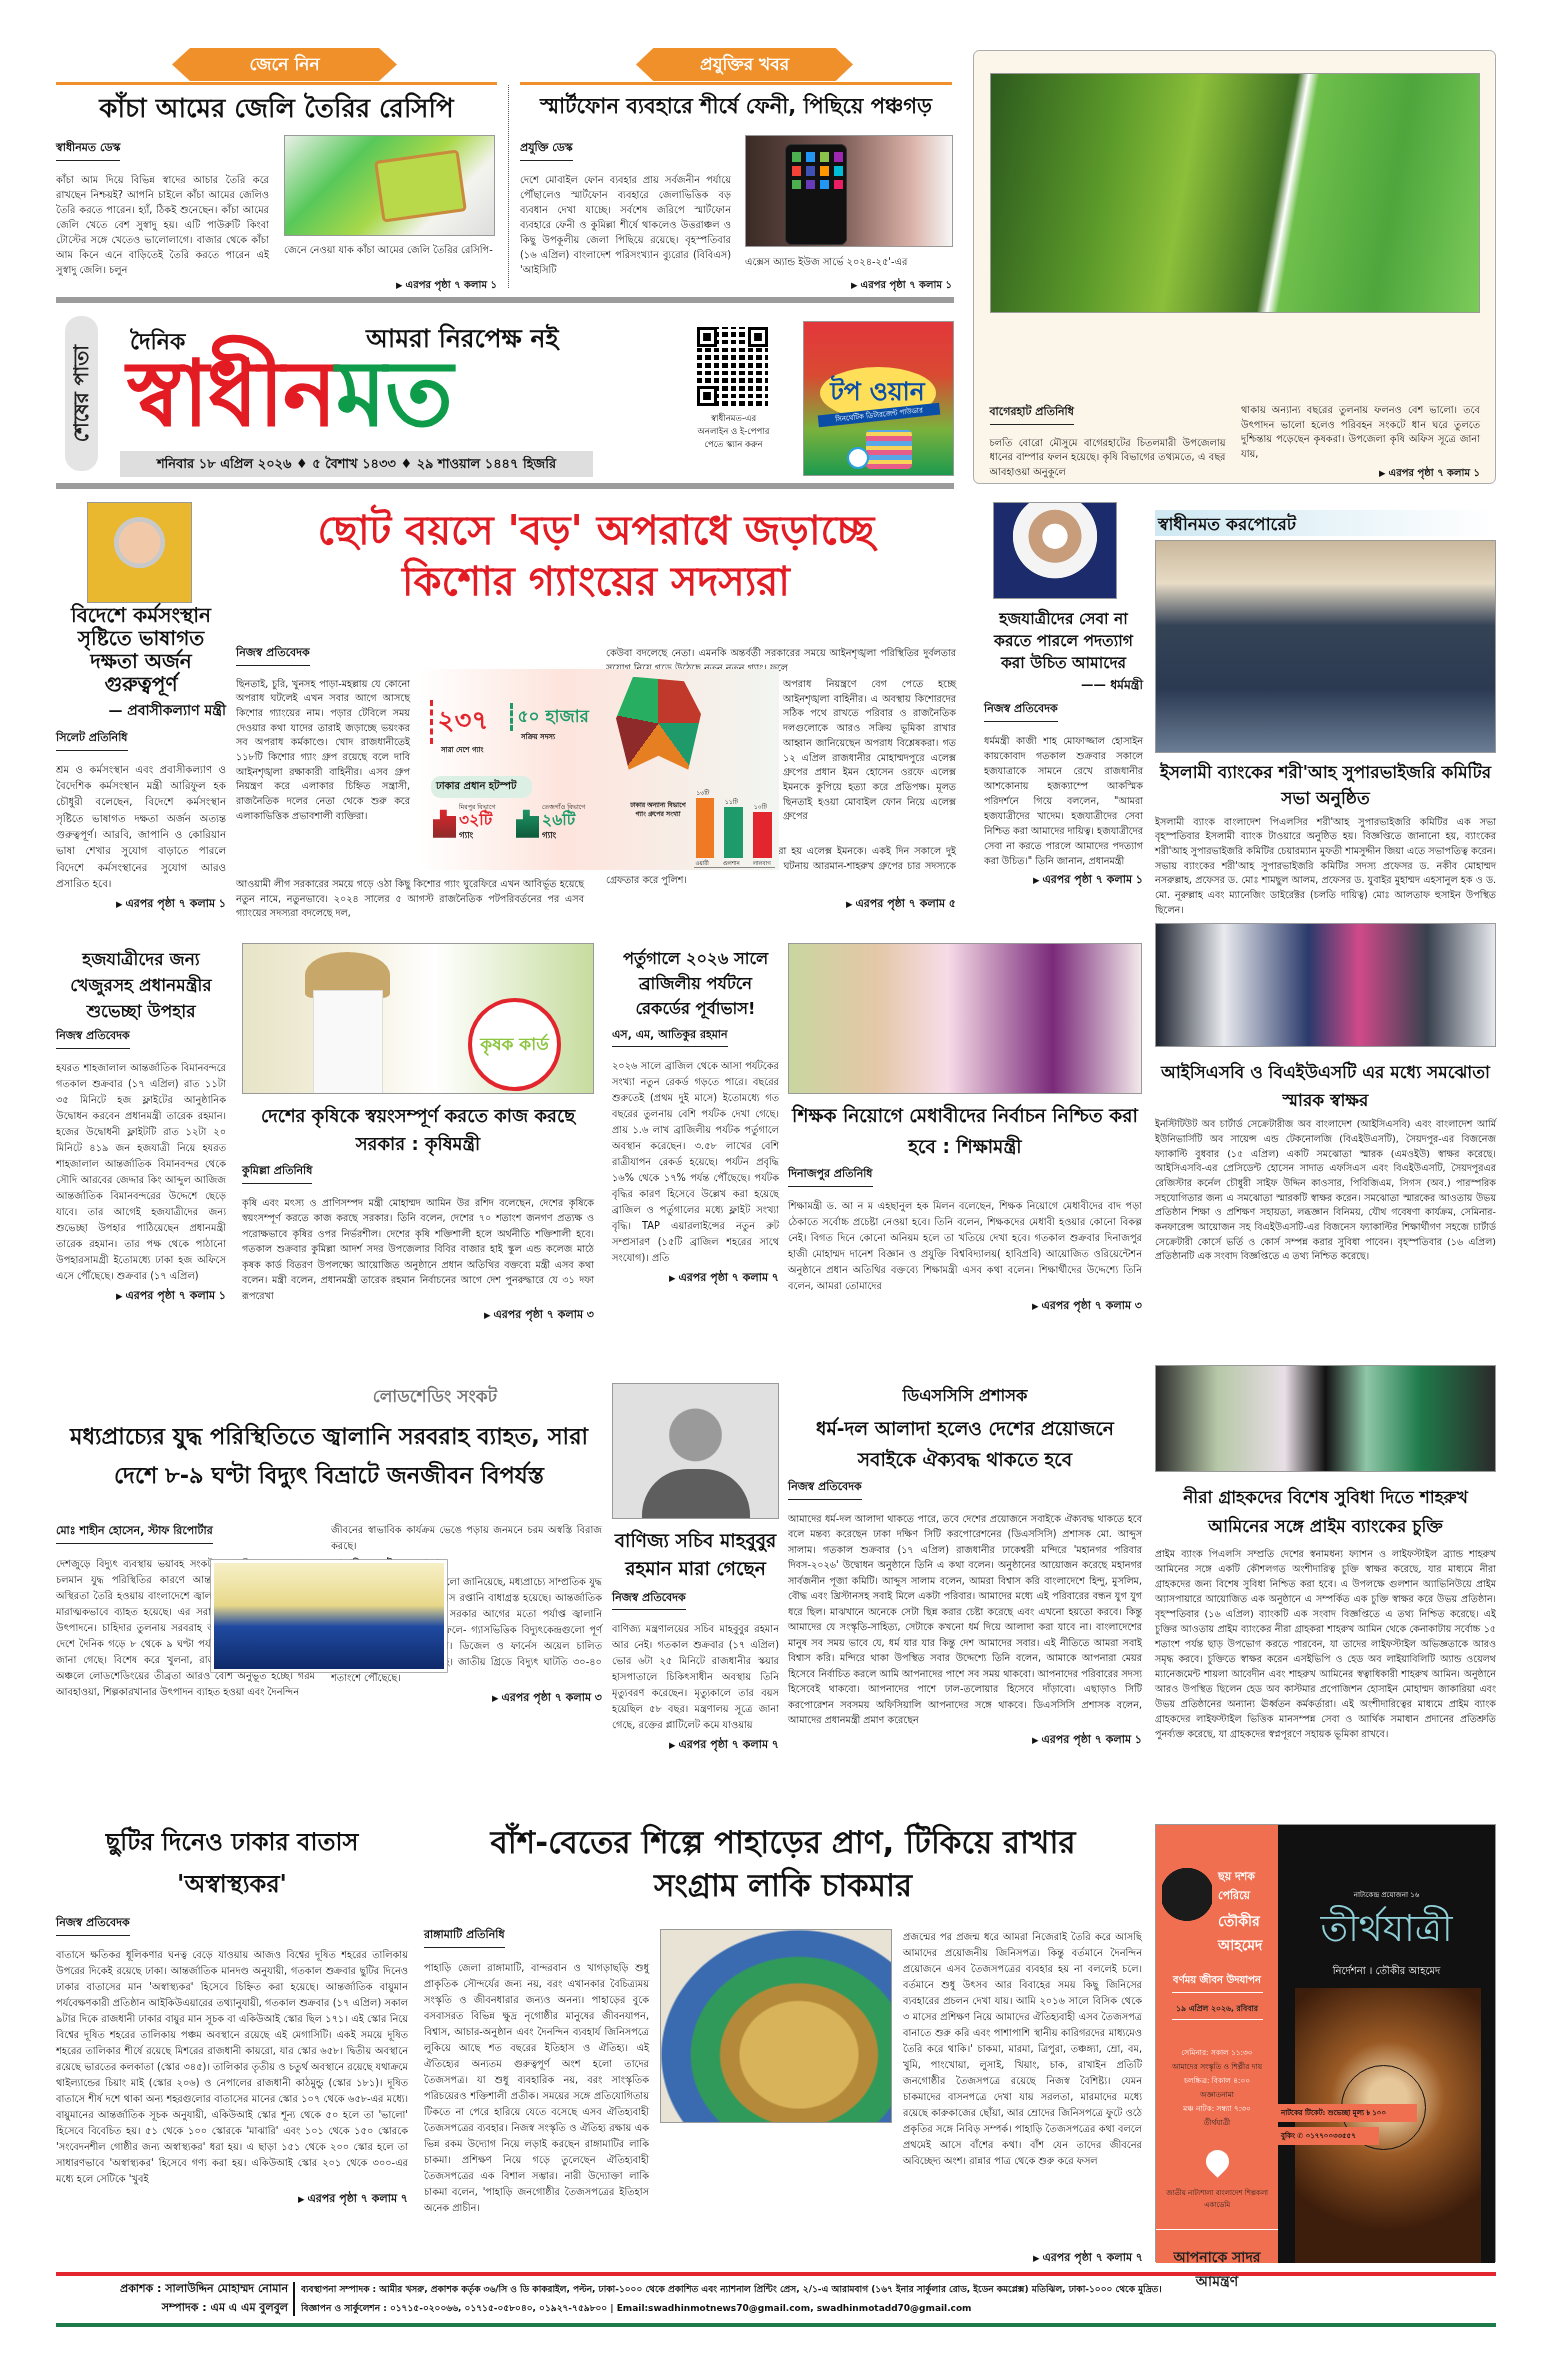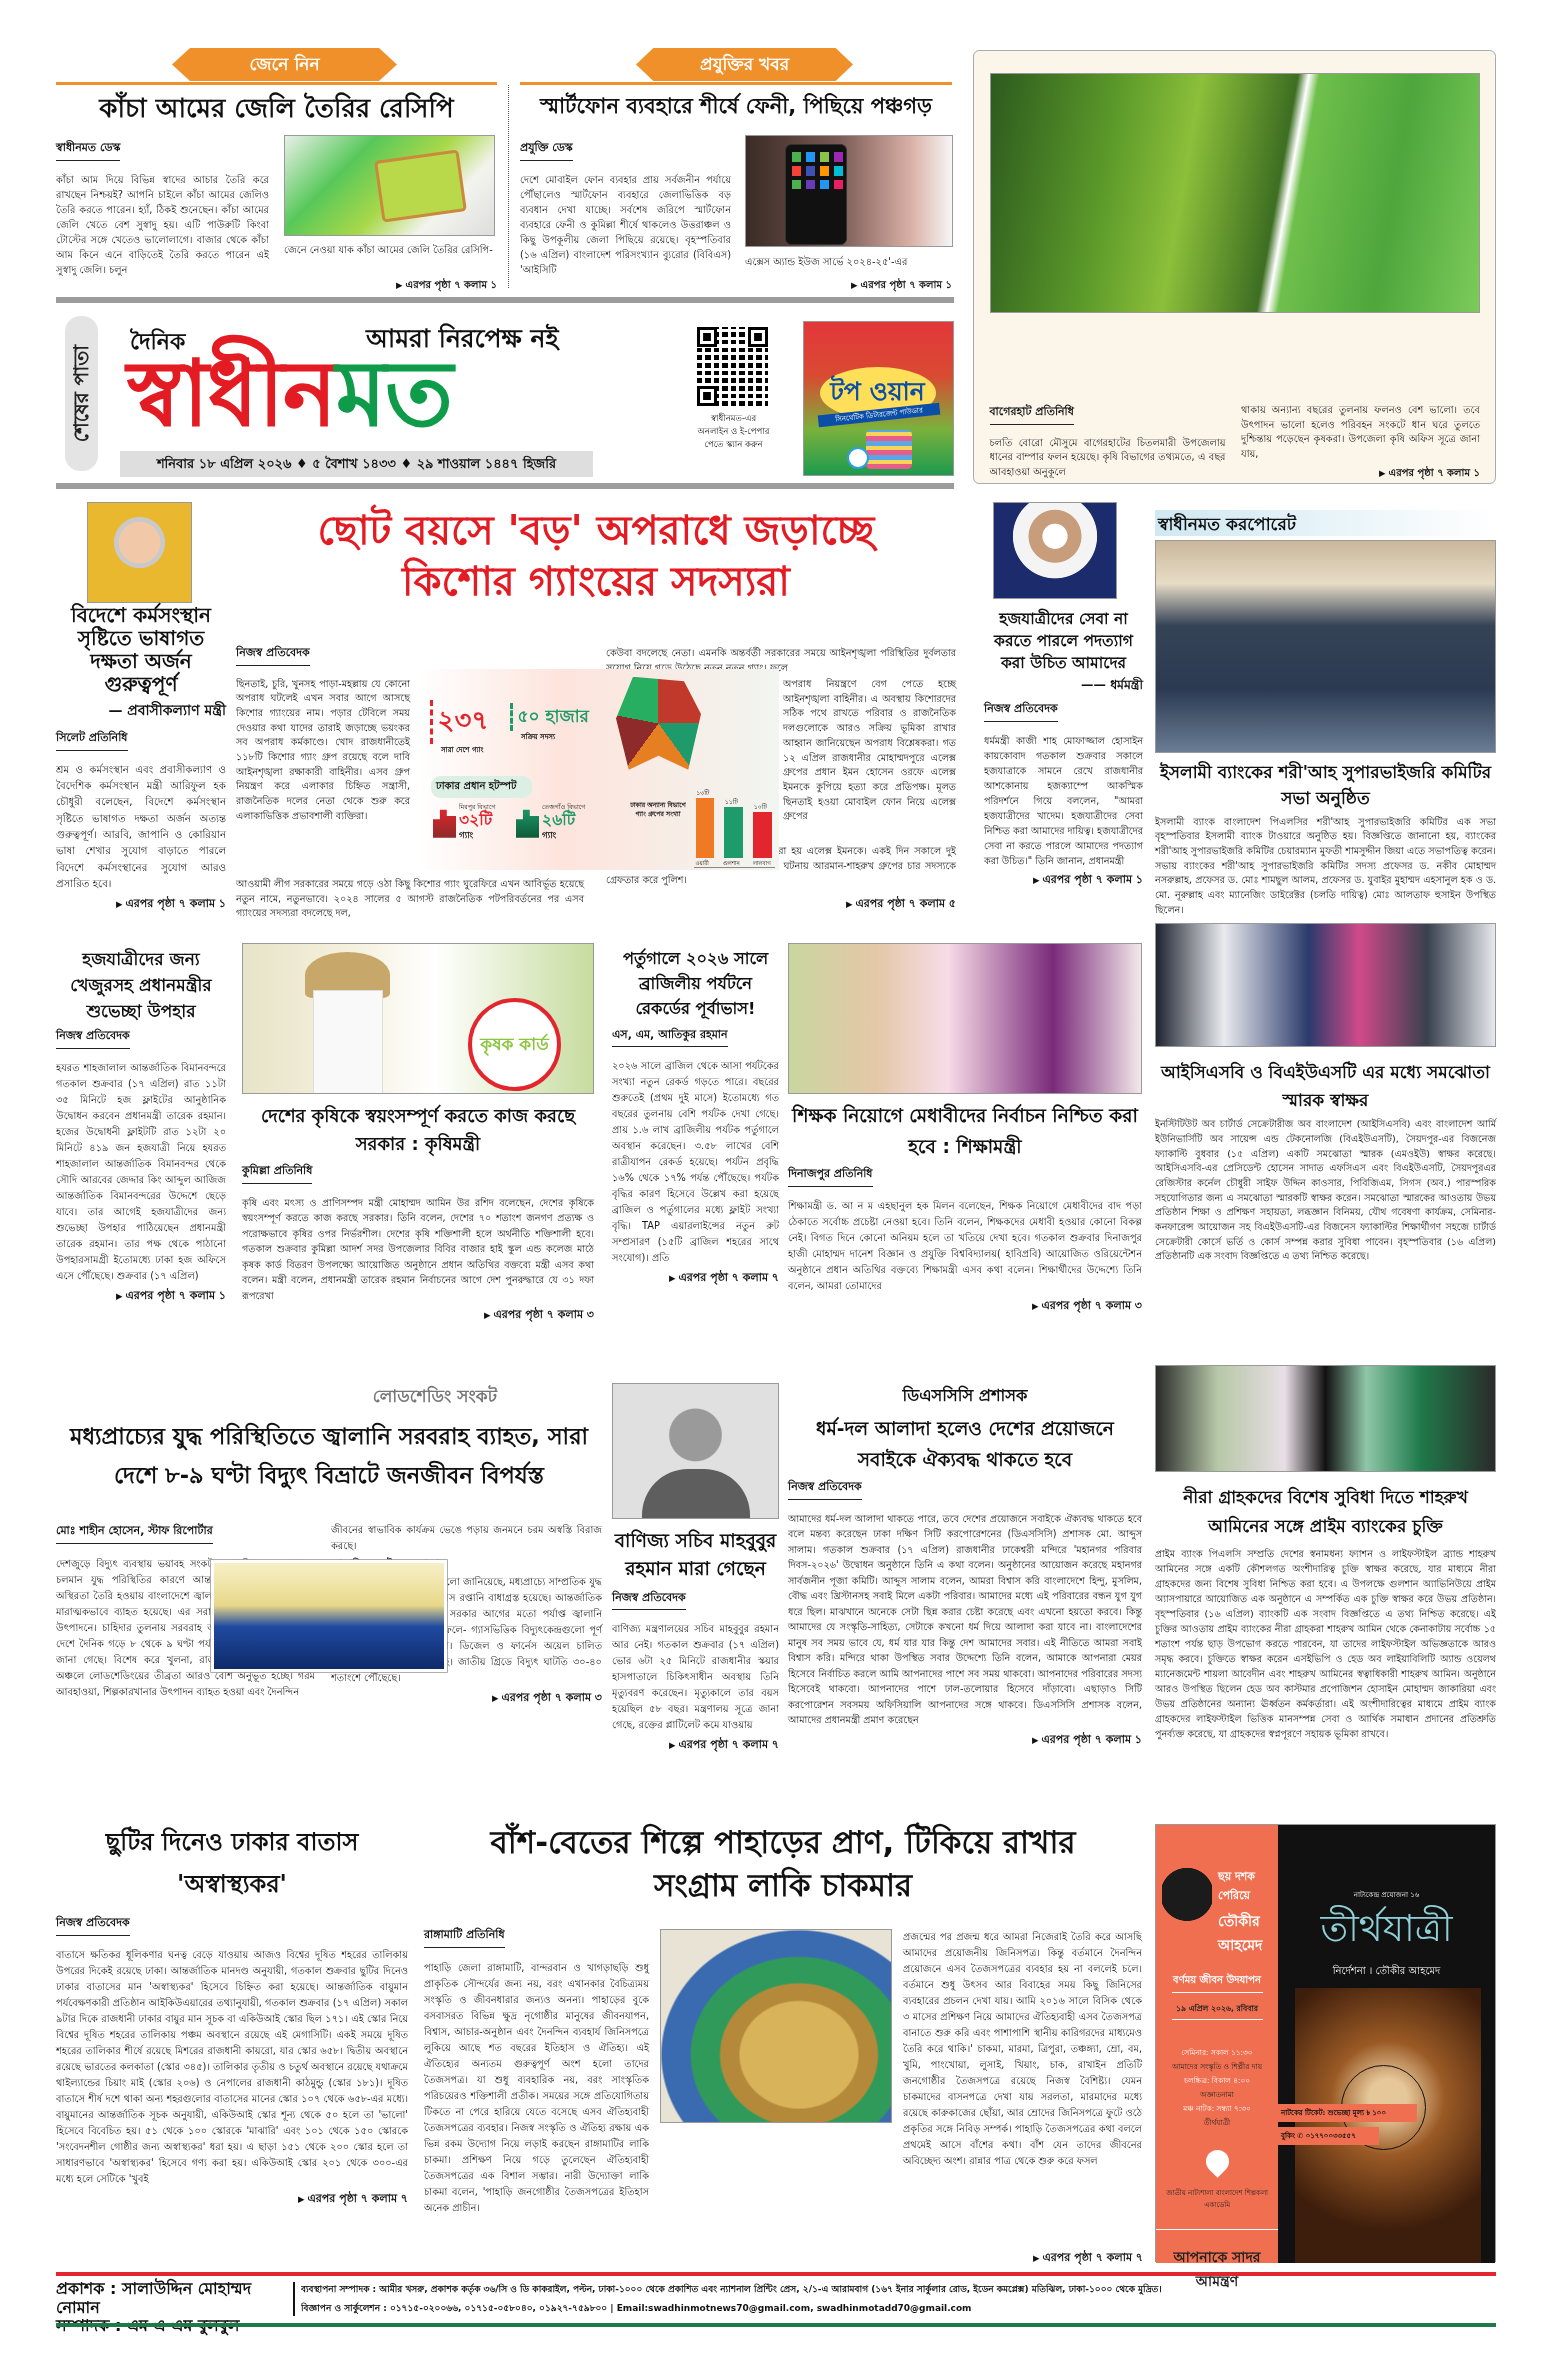--- a/index.html
+++ b/index.html
@@ -319,21 +319,21 @@
     <div style="position:absolute;left:17px;top:163px;width:186px;height:275px;background:radial-gradient(circle at 50% 40%,#e6c79a 0 10%,#9a5a25 30%,#3d1d0b 70%)">
       <div style="position:absolute;left:46px;top:77px;width:85px;height:85px;border:1.5px solid #111;border-radius:50%"></div>
     </div>
     <div style="position:absolute;left:0;top:279px;width:139px;background:#f06f50;color:#111;font-size:7px;font-weight:bold;padding:3.1px">নাটকের টিকেট: শুভেচ্ছা মূল্য ৳ ১০০</div>
     <div style="position:absolute;left:0;top:302px;width:101px;background:#f06f50;color:#111;font-size:7px;font-weight:bold;padding:3.1px">বুকিং ✆ ০১৭৭০০৩৩৫৫৭</div>
   </div>
 </div>
 
 <div class="abs" style="left:56px;top:2272px;width:1440px;height:3.9px;background:#e3262e"></div>
 <div class="abs" style="left:56px;top:2280px;width:1440px;height:40px">
-  <div style="position:absolute;left:0;top:0;width:232px;font-size:16px;font-weight:bold;line-height:18.6px">
+  <div style="position:absolute;left:0;top:0;width:232px;text-align:right;font-size:11px;font-weight:bold;line-height:18.6px">
     <div>প্রকাশক : সালাউদ্দিন মোহাম্মদ নোমান</div>
     <div>সম্পাদক : এম এ এম বুলবুল</div>
   </div>
   <div style="position:absolute;left:237px;top:1.5px;width:2.3px;height:34px;background:#111"></div>
   <div style="position:absolute;left:245px;top:0;width:1196px;font-size:9px;font-weight:bold;line-height:18.6px;white-space:nowrap;overflow:hidden">
     <div>ব্যবস্থাপনা সম্পাদক : আমীর খসরু, প্রকাশক কর্তৃক ৩৬/সি ও ডি কাকরাইল, পল্টন, ঢাকা-১০০০ থেকে প্রকাশিত এবং ন্যাশনাল প্রিন্টিং প্রেস, ২/১-এ আরামবাগ (১৬৭ ইনার সার্কুলার রোড, ইডেন কমপ্লেক্স) মতিঝিল, ঢাকা-১০০০ থেকে মুদ্রিত।</div>
     <div>বিজ্ঞাপন ও সার্কুলেশন : ০১৭১৫-০২০০৬৬, ০১৭১৫-০৫৮০৪০, ০১৯২৭-৭৫৯৮০০ | Email:swadhinmotnews70@gmail.com, swadhinmotadd70@gmail.com</div>
   </div>
 </div>
 <div class="abs" style="left:56px;top:2323px;width:1440px;height:3.9px;background:#1f7a4a"></div>

